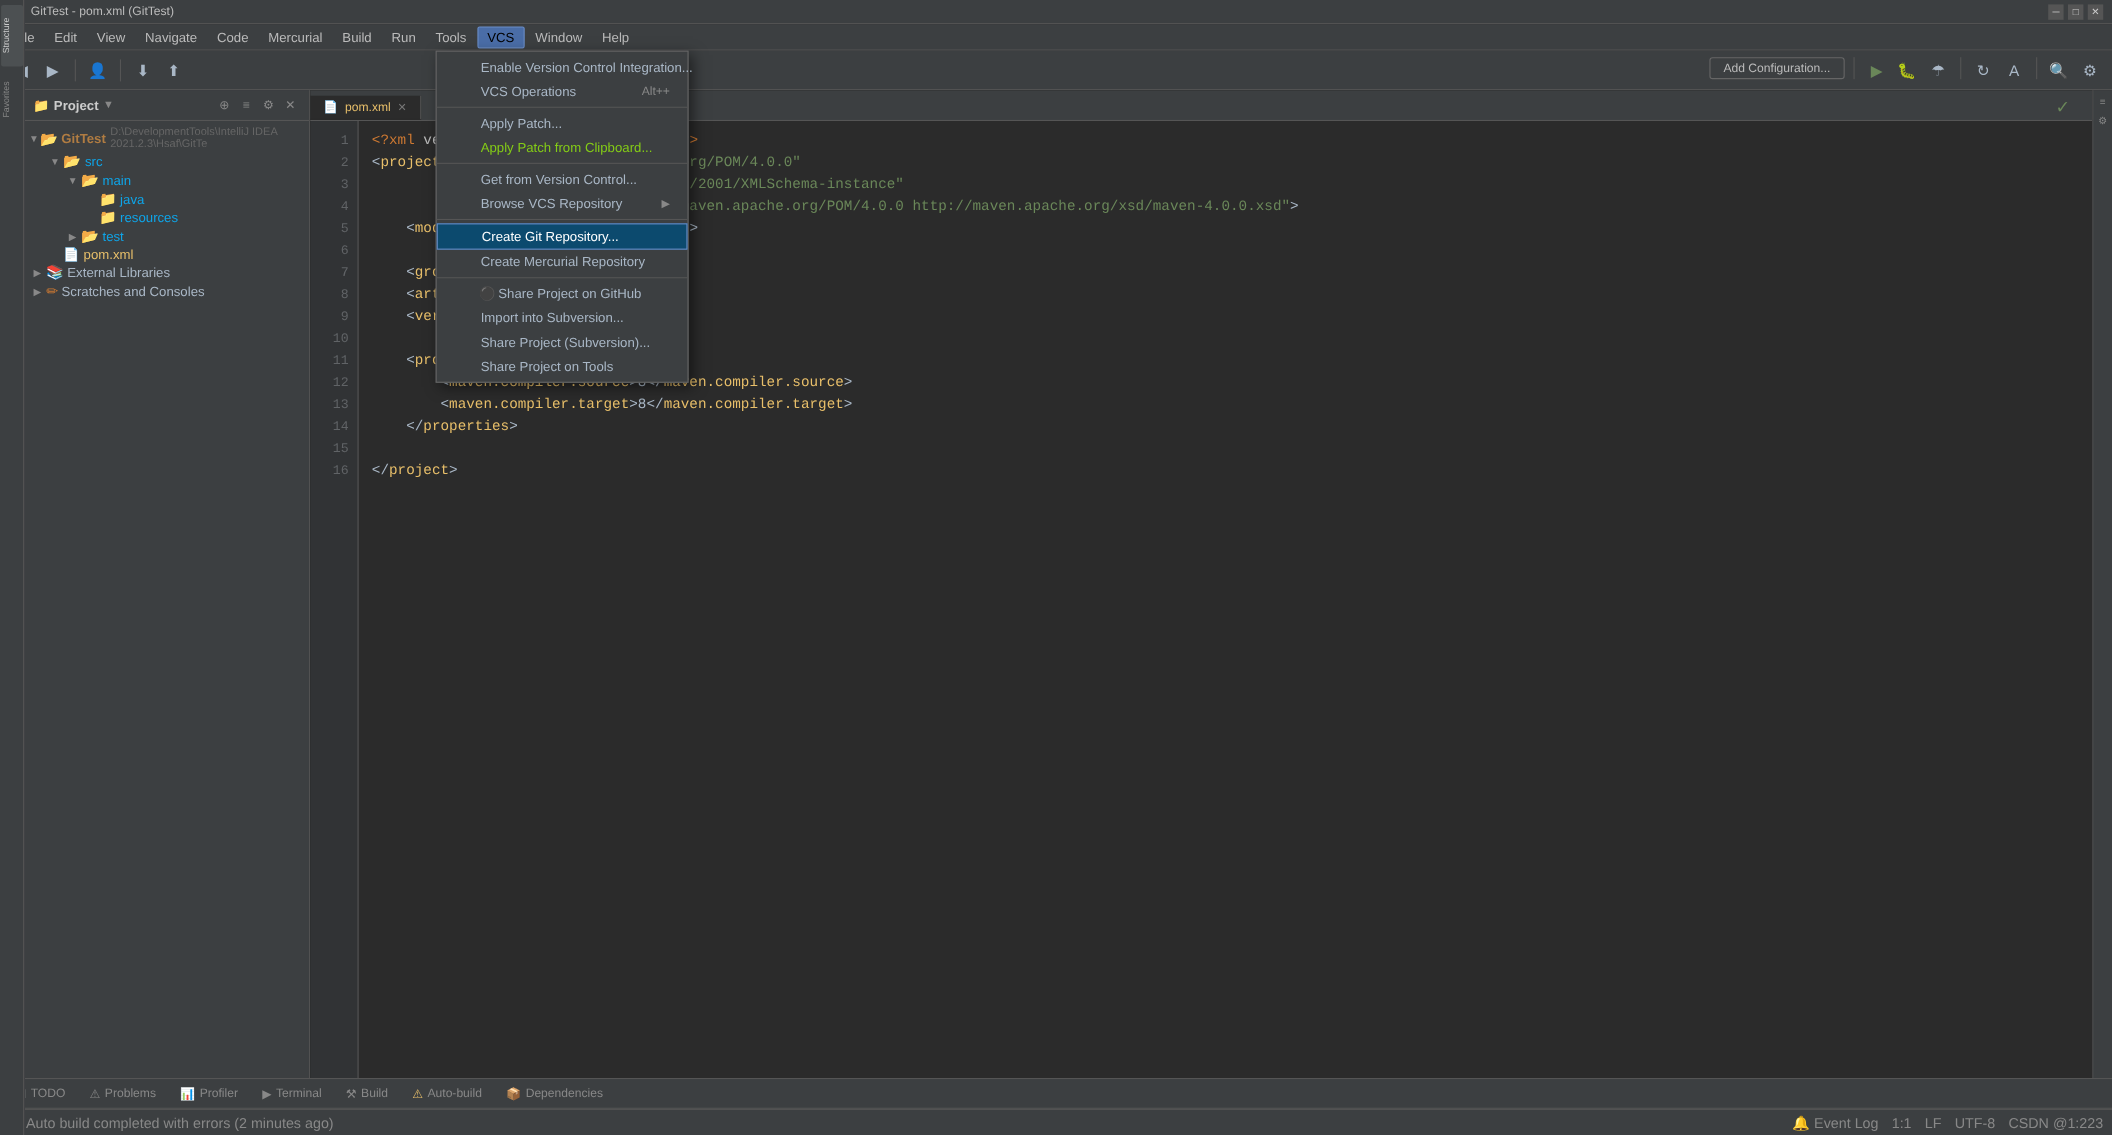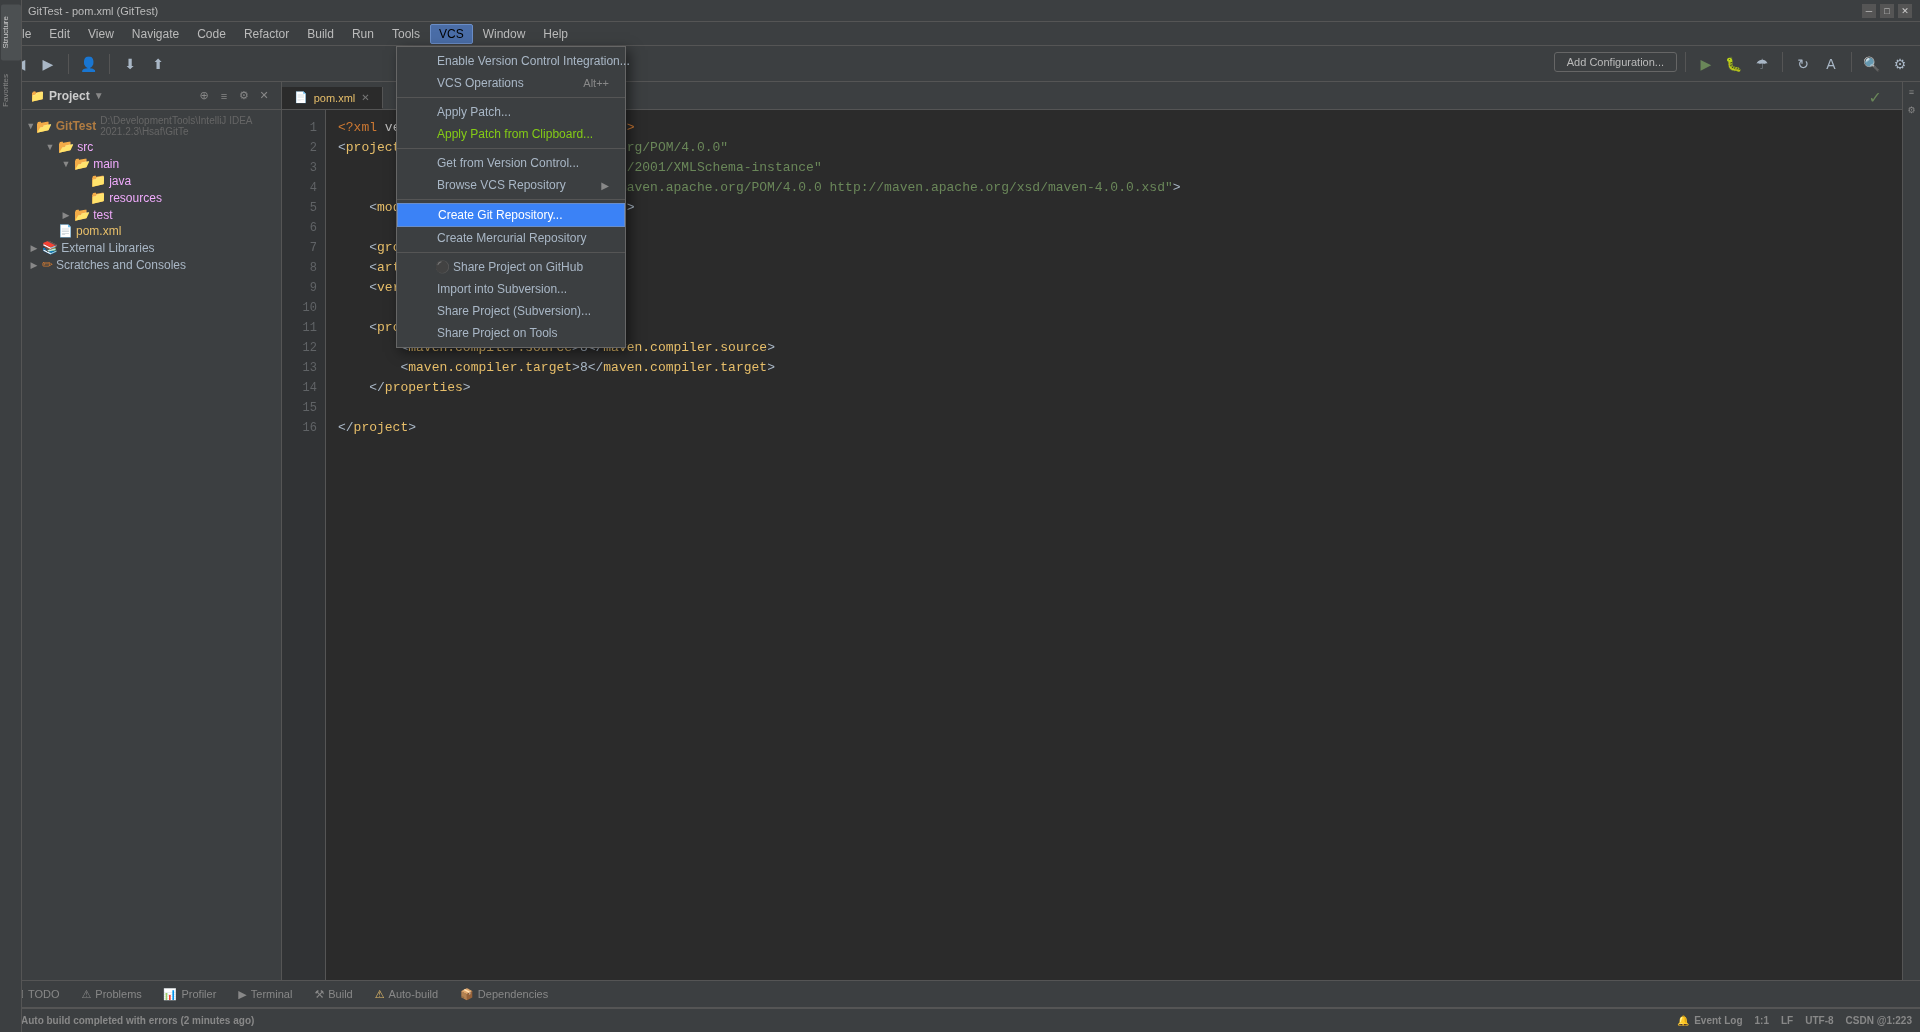--- a/index.html
+++ b/index.html
@@ -184,21 +184,21 @@
       font-size: 9px;
       color: #888;
       text-align: center;
     }
     .tree-icon {
       margin-right: 3px;
       font-size: 13px;
     }
     .tree-label { color: #a9b7c6; }
     .tree-label.project-name { color: #b07c42; font-weight: bold; }
-    .tree-label.dir { color: #f0abfc; }
+    .tree-label.dir { color: #0ea5e9; }
     .tree-label.xml { color: #e8bf6a; }
     .tree-path { color: #666; font-size: 10px; margin-left: 4px; }
 
     
     #editor-area {
       flex: 1;
       background: #2b2b2b;
       position: relative;
       overflow: hidden;
     }
@@ -380,21 +380,21 @@
       padding: 4px 16px;
       font-size: 12px;
       color: #a9b7c6;
       cursor: pointer;
       display: flex;
       align-items: center;
       justify-content: space-between;
       white-space: nowrap;
     }
     .dropdown-item.highlighted {
-      background: #3b82f6;
+      background: #0c4a6e;
       color: white;
       border: 1px solid #6a8dc7;
     }
     .dropdown-item.disabled {
       color: #84cc16;
       cursor: default;
     }
     .dropdown-sep {
       height: 1px;
       background: #555;
@@ -478,21 +478,21 @@
     <button class="win-btn">✕</button>
   </div>
 </div>
 
 <div id="menu-bar">
   <div class="menu-item">File</div>
   <div class="menu-item">Edit</div>
   <div class="menu-item">View</div>
   <div class="menu-item">Navigate</div>
   <div class="menu-item">Code</div>
-  <div class="menu-item">Refactor</div>
+  <div class="menu-item">Mercurial</div>
   <div class="menu-item">Build</div>
   <div class="menu-item">Run</div>
   <div class="menu-item">Tools</div>
   <div class="menu-item vcs-active">VCS</div>
   <div class="menu-item">Window</div>
   <div class="menu-item">Help</div>
 </div>
 
 <div id="toolbar">
   <button class="toolbar-btn">◀</button>
@@ -732,21 +732,21 @@
       <span style="color:#e8bf6a;">⚠</span>
       <span>Auto-build</span>
     </div>
     <div class="bottom-tab">
       <span>📦</span>
       <span>Dependencies</span>
     </div>
   </div>
 </div>
 
-<div id="status-bar" style="position: fixed; bottom: 0; left: 0; right: 0; height: 24px; background: #3c3f41; border-top: 1px solid #555; display: flex; align-items: center; padding: 0 8px; font-size: 10px; color: #888; gap: 12px; font-weight: bold;">
+<div id="status-bar" style="position: fixed; bottom: 0; left: 0; right: 0; height: 24px; background: #3c3f41; border-top: 1px solid #555; display: flex; align-items: center; padding: 0 8px; font-size: 13px; color: #888; gap: 12px;">
   <div class="status-item">
     <span style="color:#e8bf6a;">⚠</span>
     <span>Auto build completed with errors (2 minutes ago)</span>
   </div>
   <div class="status-right">
     <div class="status-item">
       <span>🔔</span>
       <span>Event Log</span>
     </div>
     <div class="status-item">

